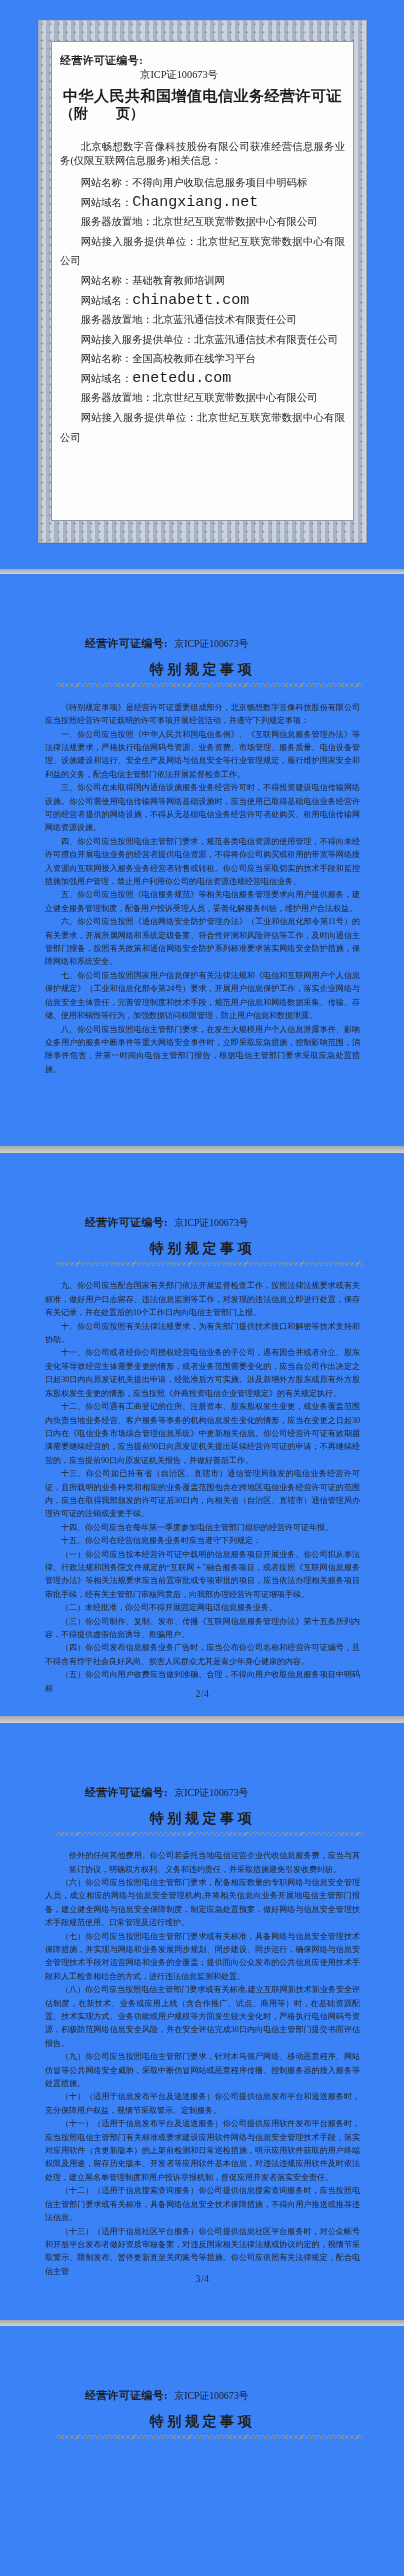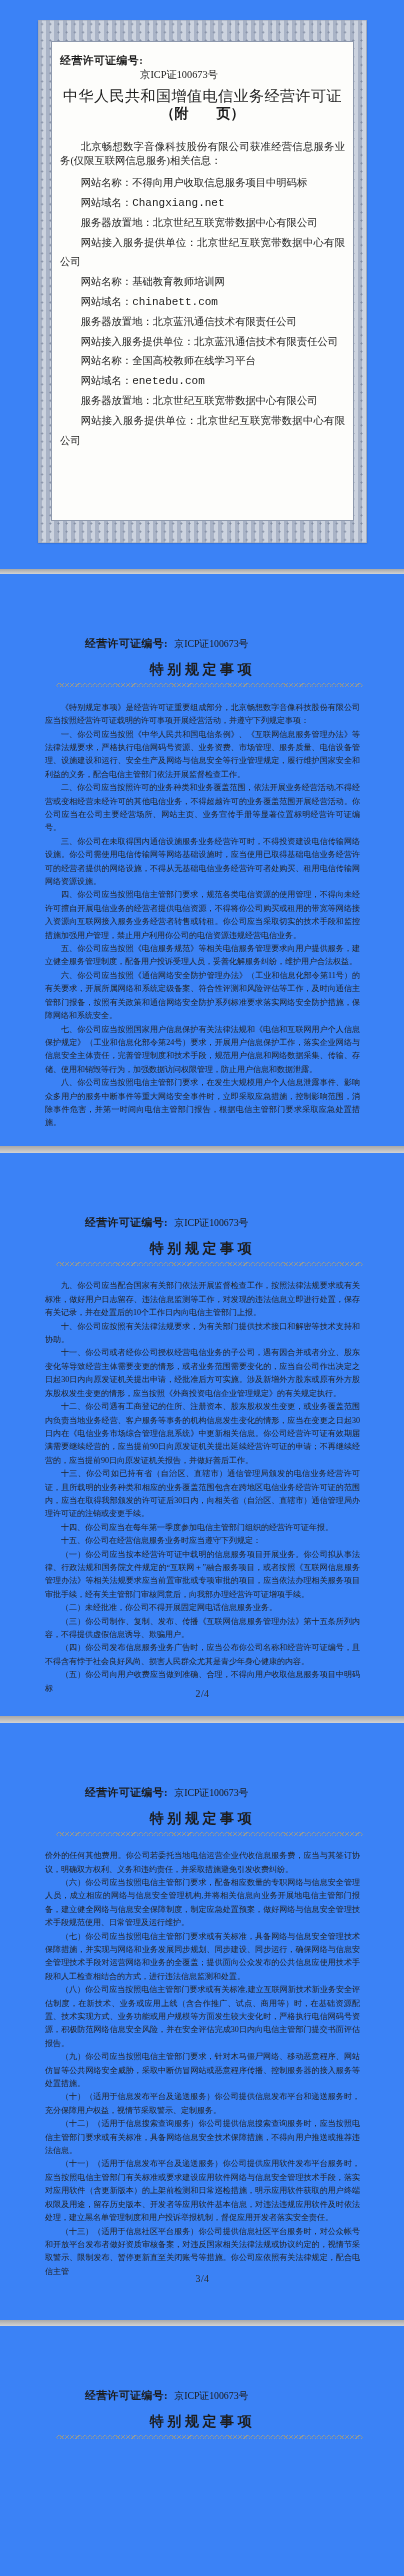--- a/index.html
+++ b/index.html
@@ -28,41 +28,41 @@
     box-shadow:0 0 0 0.5px #9aa3b5 inset, 0 0.5px 1.5px rgba(0,0,0,.25);
   }
   .cert-inner{
     position:absolute;top:21.6px;bottom:21.6px;left:13.4px;right:13.4px;
     background:#fdfdfb;border:0.5px solid #8e99ad;
     padding:11.3px 7.7px 0 7.7px;
     font-size:10.3px;line-height:14px;
   }
   .cert-lic-label{font-size:10.8px;font-weight:bold;letter-spacing:0.5px;}
   .cert-lic-value{margin:1px 0 0 80px;font-size:10.3px;font-family:"Liberation Serif","DejaVu Sans Mono",serif;}
-  .cert-title{margin-top:6.2px;text-align:center;font-size:15px;font-weight:normal;letter-spacing:0.5px;}
-  .cert-subtitle{margin-top:4.6px;text-align:center;font-size:14px;font-weight:bold;}
+  .cert-title{margin-top:6.2px;text-align:center;font-size:15px;font-weight:bold;letter-spacing:0.5px;}
+  .cert-subtitle{margin-top:4.6px;font-size:14px;font-weight:bold;}
   .cert-intro{margin:18.5px 0 5.2px 0;text-indent:2em;text-align:justify;}
   .cert-line{margin:0;line-height:19.6px;text-indent:2em;text-align:justify;}
-  .cert-line .en{font-family:"Liberation Mono","DejaVu Sans Mono",monospace;font-size:11px;}
+  .cert-line .en{font-family:"Liberation Mono","DejaVu Sans Mono",monospace;font-size:15px;}
 
   
   .reg-header{margin:63px 0 0 45px;padding-left:40px;}
   .reg-lic-label{font-size:10.8px;font-weight:bold;letter-spacing:0.5px;}
   .reg-lic-value{font-size:9.8px;margin-left:4.1px;}
   .reg-title{margin-top:10px;text-align:center;font-size:14px;font-weight:bold;letter-spacing:3.6px;}
   .reg-divider{
     height:4.1px;margin:4.1px 42px 0 56px;
     background:
       repeating-linear-gradient(45deg, rgba(0,0,0,0) 0 1.3px, #8f948f 1.3px 2.1px, rgba(0,0,0,0) 2.1px 3.6px),
       repeating-linear-gradient(-45deg, rgba(0,0,0,0) 0 1.3px, #9aA09a 1.3px 2.1px, rgba(0,0,0,0) 2.1px 3.6px);
     opacity:.85;
   }
   .reg-body{margin:13.4px 45px 0 45px;font-size:8px;line-height:13.4px;text-align:justify;color:#222;}
   .reg-body p{margin:0;text-indent:2em;}
-  .reg-body p.cont{text-indent:0;}
+  .reg-body p.cont{text-indent:0;margin-left:24px;}
   .page-num{position:absolute;left:0;right:0;text-align:center;font-size:9.8px;letter-spacing:0.5px;color:#2a2a2a;}
   .p2 .page-num{bottom:30px;}
   .p3 .page-num{bottom:16.5px;}
   .p4 .page-num{bottom:36px;}
 </style>
 </head>
 <body>
 
 <div class="page p1">
   <div class="cert-frame">
@@ -96,21 +96,20 @@
 <div class="page p2">
   <div class="reg-header">
     <span class="reg-lic-label">经营许可证编号:</span>
     <span class="reg-lic-value">京ICP证100673号</span>
   </div>
   <div class="reg-title">特别规定事项</div>
   <div class="reg-divider"></div>
   <div class="reg-body">
     <p>《特别规定事项》是经营许可证重要组成部分，北京畅想数字音像科技股份有限公司应当按照经营许可证载明的许可事项开展经营活动，并遵守下列规定事项：</p>
     <p>一、你公司应当按照《中华人民共和国电信条例》、《互联网信息服务管理办法》等法律法规要求，严格执行电信网码号资源、业务资费、市场管理、服务质量、电信设备管理、设施建设和运行、安全生产及网络与信息安全等行业管理规定，履行维护国家安全和利益的义务，配合电信主管部门依法开展监督检查工作。</p>
-    <p>二、你公司应当按照许可的业务种类和业务覆盖范围，依法开展业务经营活动,不得经营或变相经营未经许可的其他电信业务，不得超越许可的业务覆盖范围开展经营活动。你公司应当在公司主要经营场所、网站主页、业务宣传手册等显著位置标明经营许可证编号。</p>
     <p>三、你公司在未取得国内通信设施服务业务经营许可时，不得投资建设电信传输网络设施。你公司需使用电信传输网等网络基础设施时，应当使用已取得基础电信业务经营许可的经营者提供的网络设施，不得从无基础电信业务经营许可者处购买、租用电信传输网网络资源设施。</p>
     <p>四、你公司应当按照电信主管部门要求，规范各类电信资源的使用管理，不得向未经许可擅自开展电信业务的经营者提供电信资源，不得将你公司购买或租用的带宽等网络接入资源向互联网接入服务业务经营者转售或转租。你公司应当采取切实的技术手段和监控措施加强用户管理，禁止用户利用你公司的电信资源违规经营电信业务。</p>
     <p>五、你公司应当按照《电信服务规范》等相关电信服务管理要求向用户提供服务，建立健全服务管理制度，配备用户投诉受理人员，妥善化解服务纠纷，维护用户合法权益。</p>
     <p>六、你公司应当按照《通信网络安全防护管理办法》（工业和信息化部令第11号）的有关要求，开展所属网络和系统定级备案、符合性评测和风险评估等工作，及时向通信主管部门报备，按照有关政策和通信网络安全防护系列标准要求落实网络安全防护措施，保障网络和系统安全。</p>
     <p>七、你公司应当按照国家用户信息保护有关法律法规和《电信和互联网用户个人信息保护规定》（工业和信息化部令第24号）要求，开展用户信息保护工作，落实企业网络与信息安全主体责任，完善管理制度和技术手段，规范用户信息和网络数据采集、传输、存储、使用和销毁等行为，加强数据访问权限管理，防止用户信息和数据泄露。</p>
     <p>八、你公司应当按照电信主管部门要求，在发生大规模用户个人信息泄露事件、影响众多用户的服务中断事件等重大网络安全事件时，立即采取应急措施，控制影响范围，消除事件危害，并第一时间向电信主管部门报告，根据电信主管部门要求采取应急处置措施。</p>
   </div>
 </div>
 
 <div class="gap g2"></div>
@@ -148,22 +147,22 @@
   </div>
   <div class="reg-title">特别规定事项</div>
   <div class="reg-divider"></div>
   <div class="reg-body">
     <p class="cont">价外的任何其他费用。你公司若委托当地电信运营企业代收信息服务费，应当与其签订协议，明确双方权利、义务和违约责任，并采取措施避免引发收费纠纷。</p>
     <p>（六）你公司应当按照电信主管部门要求，配备相应数量的专职网络与信息安全管理人员，成立相应的网络与信息安全管理机构,并将相关信息向业务开展地电信主管部门报备，建立健全网络与信息安全保障制度，制定应急处置预案，做好网络与信息安全管理技术手段规范使用、日常管理及运行维护。</p>
     <p>（七）你公司应当按照电信主管部门要求或有关标准，具备网络与信息安全管理技术保障措施，并实现与网络和业务发展同步规划、同步建设、同步运行，确保网络与信息安全管理技术手段对运营网络和业务的全覆盖；提供面向公众发布的公共信息应使用技术手段和人工检查相结合的方式，进行违法信息监测和处置。</p>
     <p>（八）你公司应当按照电信主管部门要求或有关标准,建立互联网新技术新业务安全评估制度，在新技术、业务或应用上线（含合作推广、试点、商用等）时，在基础资源配置、技术实现方式、业务功能或用户规模等方面发生较大变化时，严格执行电信网码号资源，积极防范网络信息安全风险，并在安全评估完成30日内向电信主管部门提交书面评估报告。</p>
     <p>（九）你公司应当按照电信主管部门要求，针对木马僵尸网络、移动恶意程序、网站仿冒等公共网络安全威胁，采取中断仿冒网站或恶意程序传播、控制服务器的接入服务等处置措施。</p>
     <p>（十）（适用于信息发布平台及递送服务）你公司提供信息发布平台和递送服务时，充分保障用户权益，视情节采取警示、定制服务。</p>
+    <p>（十一）（适用于信息发布平台及递送服务）你公司提供应用软件发布平台服务时，应当按照电信主管部门有关标准或要求建设应用软件网络与信息安全管理技术手段，落实对应用软件（含更新版本）的上架前检测和日常巡检措施，明示应用软件获取的用户终端权限及用途，留存历史版本、开发者等应用软件基本信息，对违法违规应用软件及时依法处理，建立黑名单管理制度和用户投诉举报机制，督促应用开发者落实安全责任。</p>
     <p>（十二）（适用于信息搜索查询服务）你公司提供信息搜索查询服务时，应当按照电信主管部门要求或有关标准，具备网络信息安全技术保障措施，不得向用户推送或推荐违法信息。</p>
-    <p>（十一）（适用于信息发布平台及递送服务）你公司提供应用软件发布平台服务时，应当按照电信主管部门有关标准或要求建设应用软件网络与信息安全管理技术手段，落实对应用软件（含更新版本）的上架前检测和日常巡检措施，明示应用软件获取的用户终端权限及用途，留存历史版本、开发者等应用软件基本信息，对违法违规应用软件及时依法处理，建立黑名单管理制度和用户投诉举报机制，督促应用开发者落实安全责任。</p>
     <p>（十三）（适用于信息社区平台服务）你公司提供信息社区平台服务时，对公众帐号和开放平台发布者做好资质审核备案，对违反国家相关法律法规或协议约定的，视情节采取警示、限制发布、暂停更新直至关闭账号等措施。你公司应依照有关法律规定，配合电信主管</p>
   </div>
   <div class="page-num">3/4</div>
 </div>
 
 <div class="gap g4"></div>
 
 <div class="page p5">
   <div class="reg-header">
     <span class="reg-lic-label">经营许可证编号:</span>

